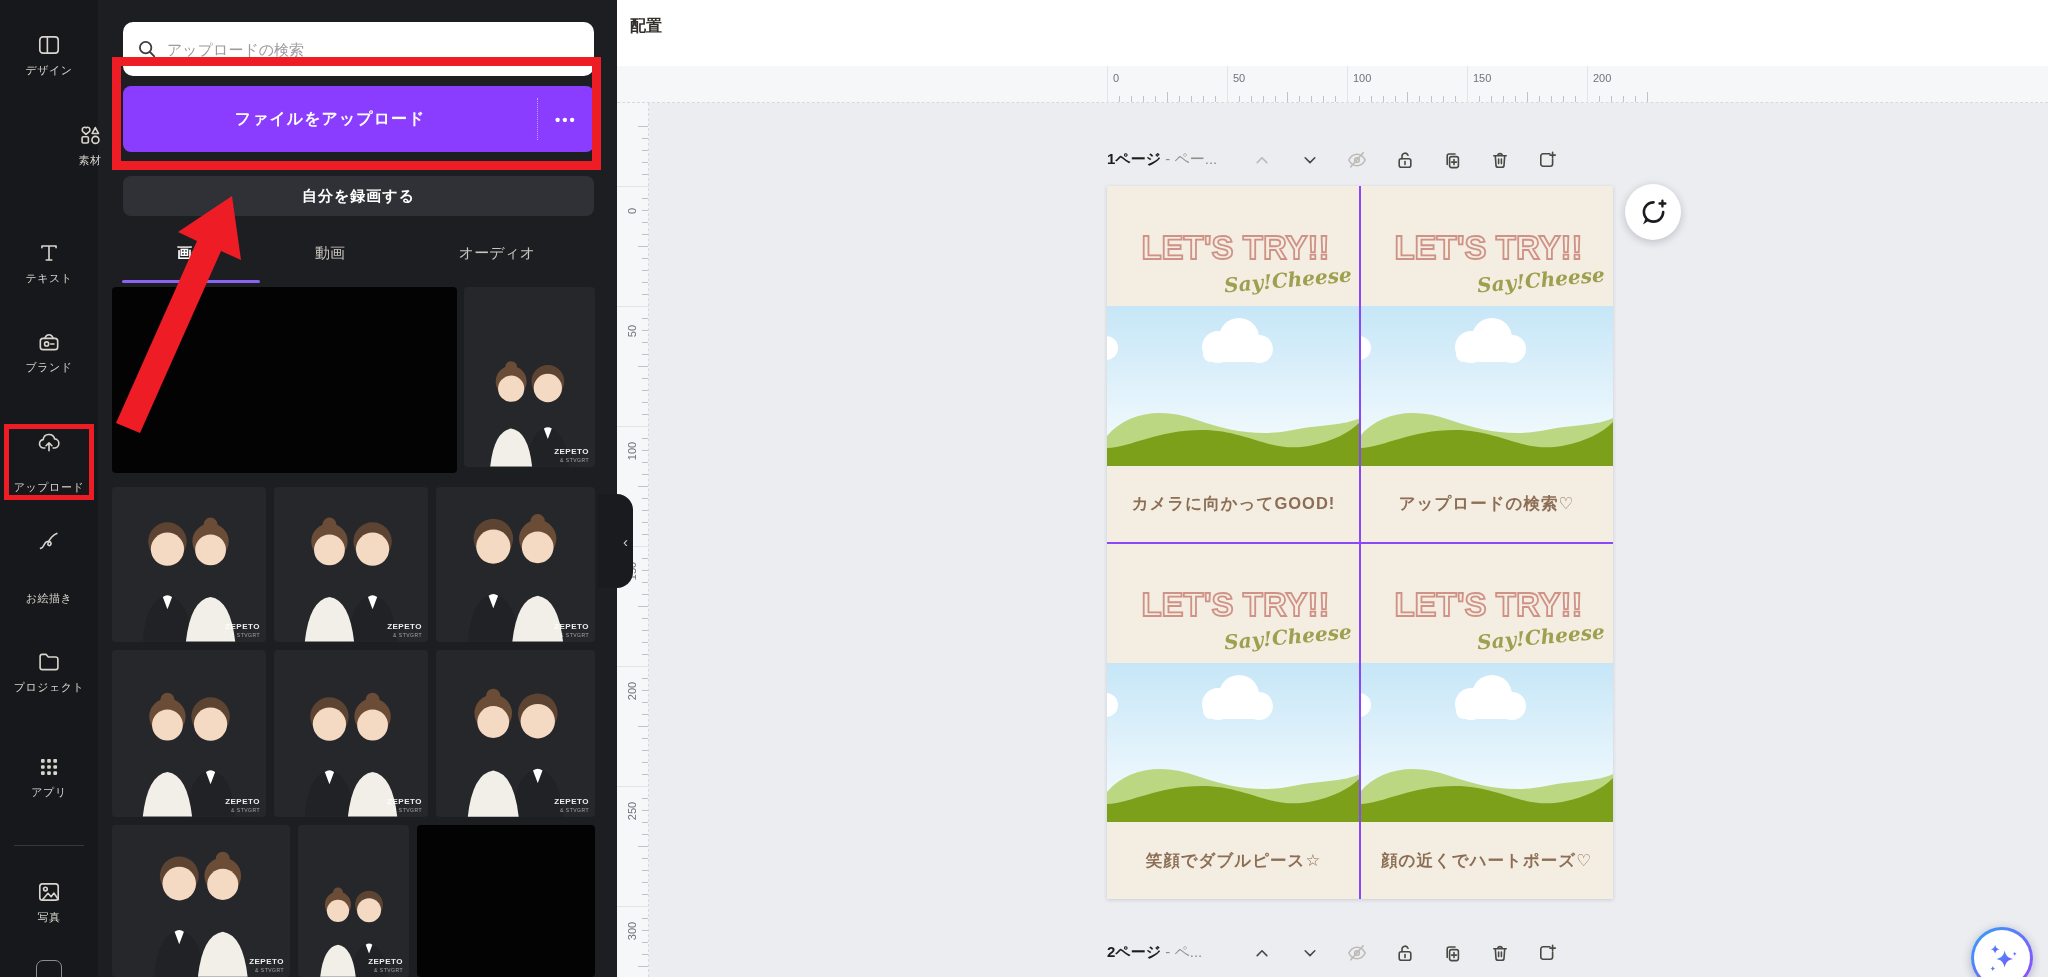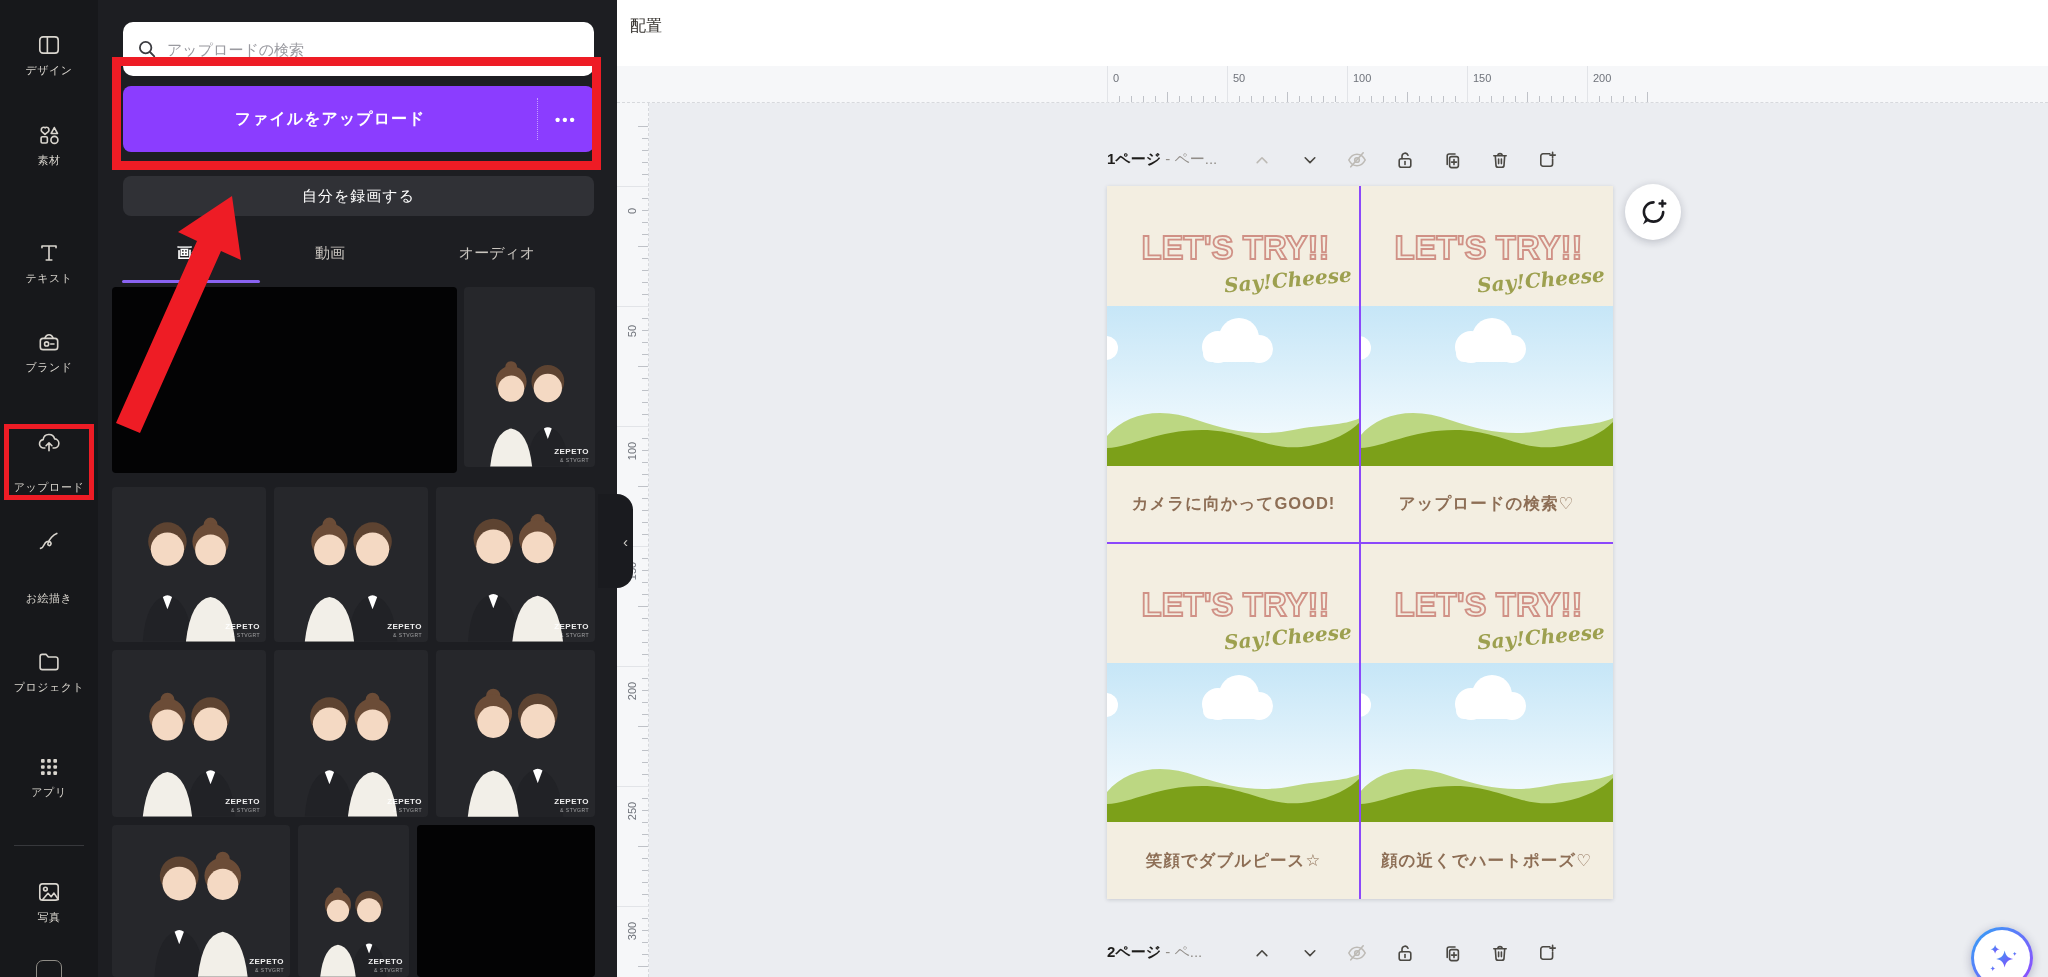--- a/index.html
+++ b/index.html
@@ -25,38 +25,38 @@
   #searchbox svg { width:20px; height:20px; stroke:#3c3c41; fill:none; stroke-width:2; stroke-linecap:round; }
   #search-input { border:none; outline:none; flex:1; font-size:15px; color:#333;
     font-family:"Liberation Sans",sans-serif; }
   #search-input::placeholder { color:#9a9aa0; }
   #upload-btn { position:absolute; left:25px; top:86px; width:471px; height:66px; background:#8b3dff;
     border-radius:8px; display:flex; align-items:center; color:#fff; cursor:pointer; }
   #upload-btn .lbl { flex:1; text-align:center; font-size:16px; font-weight:bold; letter-spacing:1px; }
   #upload-btn .sep { width:0; height:42px; border-left:1px dotted rgba(255,255,255,.5); }
   #upload-btn .dots { width:56px; text-align:center; font-size:15px; letter-spacing:2px; font-weight:bold; }
   #record-btn { position:absolute; left:25px; top:176px; width:471px; height:40px; background:#303136;
-    border-radius:8px; color:#fff; font-size:15px; font-weight:normal; display:flex; align-items:center;
+    border-radius:8px; color:#fff; font-size:15px; font-weight:bold; display:flex; align-items:center;
     justify-content:center; letter-spacing:1px; cursor:pointer; }
   .tab { position:absolute; top:244px; height:24px; transform:translateX(-50%); font-size:15px;
     color:#c9c5bf; white-space:nowrap; cursor:pointer; }
   .tab.active { color:#fff; font-weight:bold; }
   #tab-underline { position:absolute; left:24px; top:280px; width:138px; height:3px; background:#8a63f2;
     border-radius:2px; }
   .tile { position:absolute; background:#26272b; border-radius:4px; overflow:hidden; cursor:pointer; }
   .tile.black { background:#030304; }
   .tile svg.couple { position:absolute; left:0; bottom:0; width:100%; height:92%; }
   .wm { position:absolute; right:6px; bottom:4px; text-align:right; line-height:1.25; pointer-events:none; }
   .wm .l1 { font-size:8px; font-weight:bold; color:rgba(255,255,255,.92); letter-spacing:.5px; }
   .wm .l2 { font-size:5px; color:rgba(255,255,255,.55); letter-spacing:.5px; }
 
   
   #canvas { position:absolute; left:617px; top:0; width:1431px; height:977px; background:#ebedf1; }
   #topbar { position:absolute; left:0; top:0; width:1431px; height:66px; background:#fff; }
-  #sel-label { position:absolute; left:13px; top:16px; font-size:16px; font-weight:normal; color:#33302c; }
+  #sel-label { position:absolute; left:13px; top:16px; font-size:16px; font-weight:bold; color:#33302c; }
   #hruler { position:absolute; left:0; top:66px; width:1431px; height:37px; background:#f6f7f9;
     border-bottom:1px dashed #d7d9dd; }
   #vruler { position:absolute; left:0; top:103px; width:32px; height:874px; background:#f6f7f9;
     border-right:1px dashed #d7d9dd; }
   .h-major { position:absolute; top:0; width:1px; height:37px; background:#e2e4e8; }
   .h-lab { position:absolute; top:6px; font-size:11px; color:#6e727a; }
   .h-tick { position:absolute; bottom:0; width:1px; background:#bfc2c8; }
   .v-major { position:absolute; left:0; width:32px; height:1px; background:#e2e4e8; }
   .v-lab { position:absolute; left:-4px; width:40px; height:14px; font-size:11px; color:#6e727a;
     text-align:center; transform:rotate(-90deg); }
@@ -123,21 +123,21 @@
 <div id="app">
 
   <nav id="sidebar">
       <div class="sb-item" style="top: 16px;">
         <svg viewBox="0 0 24 24">
           <rect x="3.5" y="4.5" width="17" height="15" rx="3"></rect>
           <path d="M10.5 4.5 v15"></path>
         </svg>
         <span class="sb-label">デザイン</span>
       </div>
-      <div class="sb-item" style="top: 106px;">
+      <div class="sb-item" style="top: 106px; margin-left: 41px;">
         <svg viewBox="0 0 24 24">
           <path d="M8.3 11.4 L5.7 9.1 C4 7.5 5 4.8 7.1 4.8 c.7 0 1.1.3 1.3.7 .2-.4.7-.7 1.3-.7 2.1 0 3.1 2.7 1.4 4.3 Z"></path>
           <path d="M16.9 5.1 l2.9 5.5 h-5.8 z"></path>
           <rect x="4.7" y="13.6" width="5.8" height="5.8" rx="1.2"></rect>
           <circle cx="17" cy="16.5" r="3.2"></circle>
         </svg>
         <span class="sb-label">素材</span>
       </div>
       <div class="sb-item" style="top: 224px;">
         <svg viewBox="0 0 24 24">

